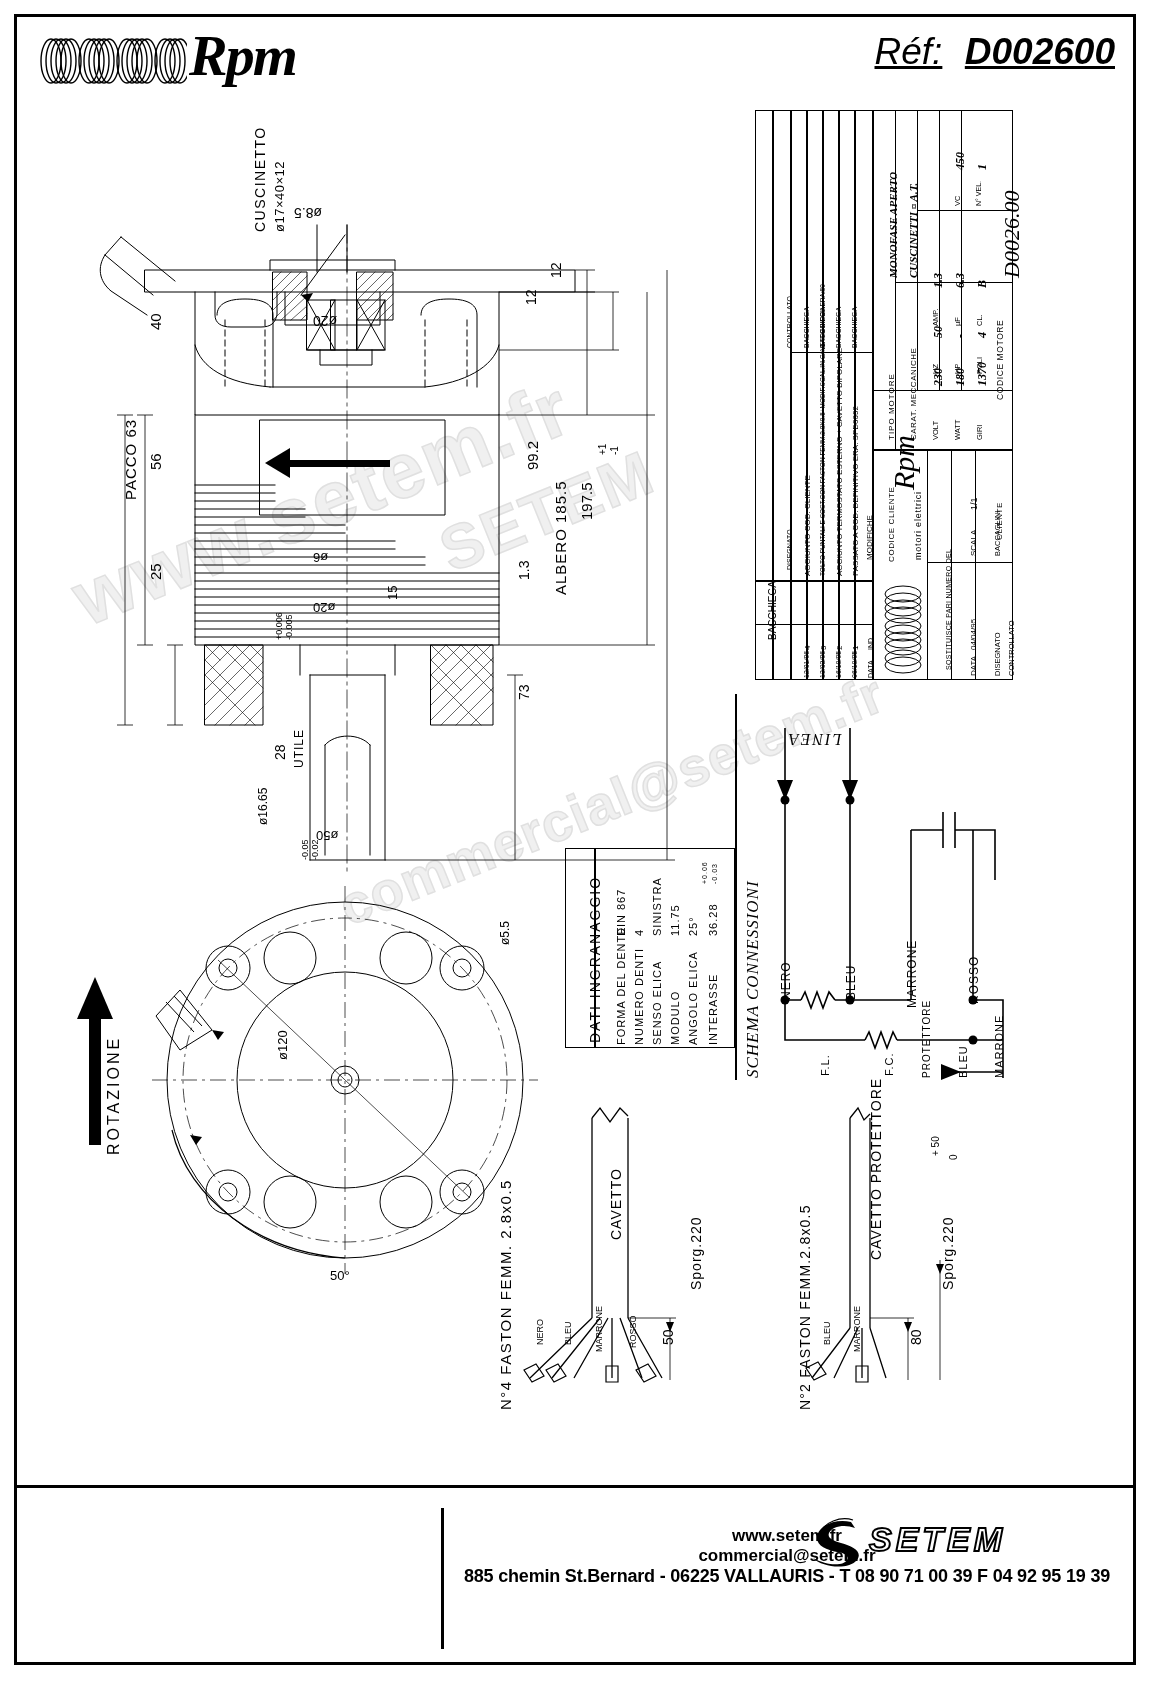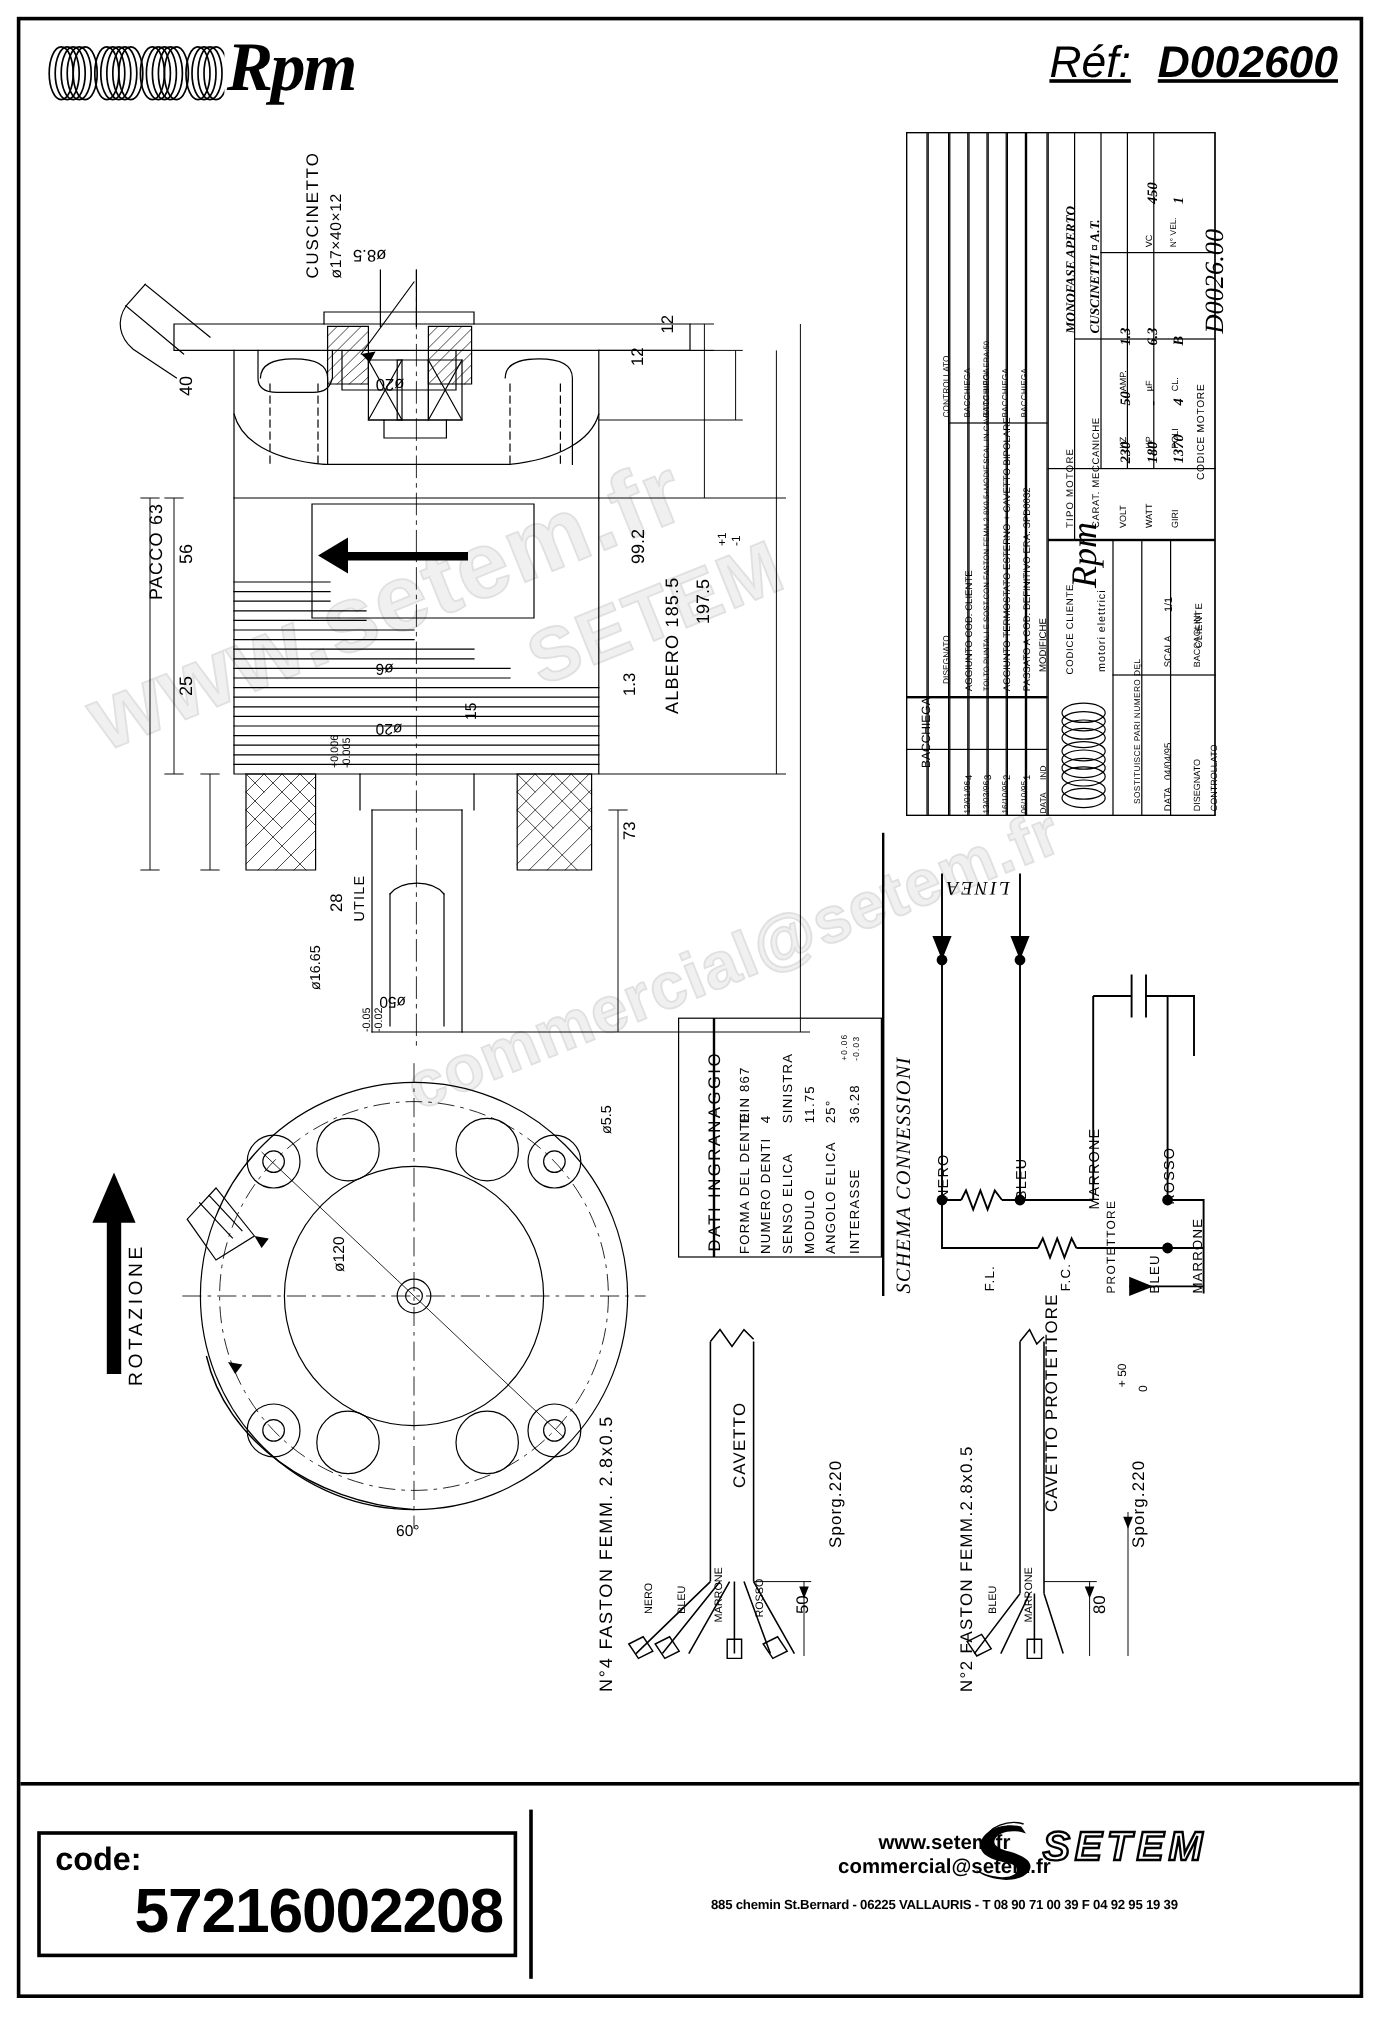--- a/index.html
+++ b/index.html
@@ -19,21 +19,21 @@
   .ref-val{font-family:"Liberation Sans",sans-serif;font-weight:bold;font-style:italic;font-size:37px;text-decoration:underline;margin-left:18px;}
 
   
   #footer{position:absolute;left:17px;top:1485px;width:1116px;height:178px;border-top:3px solid #000;box-sizing:border-box;}
   .code-box{position:absolute;left:14px;top:38px;width:400px;height:105px;border:3px solid #000;box-sizing:border-box;}
   .code-label{position:absolute;left:12px;top:5px;font-size:27px;font-weight:bold;}
   .code-value{position:absolute;left:78px;top:34px;font-size:52px;font-weight:bold;letter-spacing:-1px;}
   .foot-mid{position:absolute;left:430px;top:38px;width:680px;text-align:center;}
   .fm-www{font-size:17px;font-weight:bold;}
   .fm-mail{font-size:17px;font-weight:bold;}
-  .fm-addr{font-size:11px;font-weight:bold;margin-top:16px;letter-spacing:-0.2px;}
+  .fm-addr{font-size:18px;font-weight:bold;letter-spacing:-0.2px;}
   .setem-logo{position:absolute;left:790px;top:28px;width:270px;height:54px;}
   .setem-word{position:absolute;left:62px;top:4px;font-family:"Liberation Sans",sans-serif;font-style:italic;font-weight:bold;font-size:34px;letter-spacing:4px;color:#fff;-webkit-text-stroke:2px #000;text-stroke:2px #000;}
   .foot-div{position:absolute;left:424px;top:20px;width:3px;height:141px;background:#000;}
 
   
   .rot{position:absolute;transform-origin:0 0;transform:rotate(-90deg);white-space:nowrap;}
   .rot180{position:absolute;transform-origin:50% 50%;transform:rotate(180deg);white-space:nowrap;}
   .txt{position:absolute;white-space:nowrap;}
 
   
@@ -276,21 +276,21 @@
       <path d="M22 250 C38 320 110 372 195 378" stroke-width="1.2"></path>
     </g>
 
     <g fill="#000">
       <path d="M62 150 l12 2 l-6 8 z"></path>
       <path d="M40 255 l12 2 l-6 8 z"></path>
     </g>
   </svg>
   <div class="rot txt" style="left:275px;top:1060px;font-size:13px;">ø120</div>
   <div class="rot txt" style="left:498px;top:945px;font-size:12px;">ø5.5</div>
-  <div class="txt" style="left:330px;top:1268px;font-size:13px;">60°</div>
+  <div class="txt" style="left:330px;top:1268px;font-size:13px;">50°</div>
 
   <div id="geartable">
     <div class="gt-box" style="left:0;top:0;width:30px;height:200px;"></div>
     <div class="gt-box" style="left:30px;top:0;width:140px;height:200px;"></div>
     <div class="gt-title" style="left:22px;top:195px;">DATI INGRANAGGIO</div>
 
     <div class="gt-txt" style="left:50px;top:197px;">FORMA DEL DENTE</div>
     <div class="gt-txt" style="left:50px;top:88px;">DIN 867</div>
     <div class="gt-txt" style="left:68px;top:197px;">NUMERO DENTI</div>
     <div class="gt-txt" style="left:68px;top:88px;">4</div>
@@ -545,24 +545,20 @@
     <div class="tb-txt" style="left:214px;top:540px;font-size:8px;">04/04/95</div>
     <div class="tb-txt" style="left:214px;top:446px;font-size:8px;">SCALA</div>
     <div class="tb-txt" style="left:214px;top:400px;font-size:9px;">1/1</div>
     <div class="tb-txt" style="left:238px;top:566px;font-size:7.5px;">DISEGNATO</div>
     <div class="tb-txt" style="left:238px;top:446px;font-size:7.5px;">BACCAGLINI</div>
     <div class="tb-txt" style="left:252px;top:566px;font-size:7.5px;">CONTROLLATO</div>
   </div>
 
   <div id="footer">
     <div class="foot-div"></div>
-    <div class="code-box">
-      <div class="code-label">code:</div>
-      <div class="code-value">57216002208</div>
-    </div>
     <div class="foot-mid">
       <div class="fm-www">www.setem.fr</div>
       <div class="fm-mail">commercial@setem.fr</div>
       <div class="fm-addr">885 chemin St.Bernard  -   06225 VALLAURIS  -  T 08 90 71 00 39   F 04 92 95 19 39</div>
     </div>
     <div class="setem-logo">
       <svg width="60" height="54" viewBox="0 0 60 54">
         <path d="M44 6 C28 2 10 10 10 22 C10 30 20 34 30 36 C38 37 42 40 40 44 C37 50 20 50 6 42
                  C16 52 42 54 50 44 C56 36 46 30 34 27 C26 25 20 22 22 17 C25 10 38 8 48 12 Z" fill="#000"></path>
         <path d="M46 4 C34 0 16 6 14 18" fill="none" stroke="#000" stroke-width="1.2"></path>

